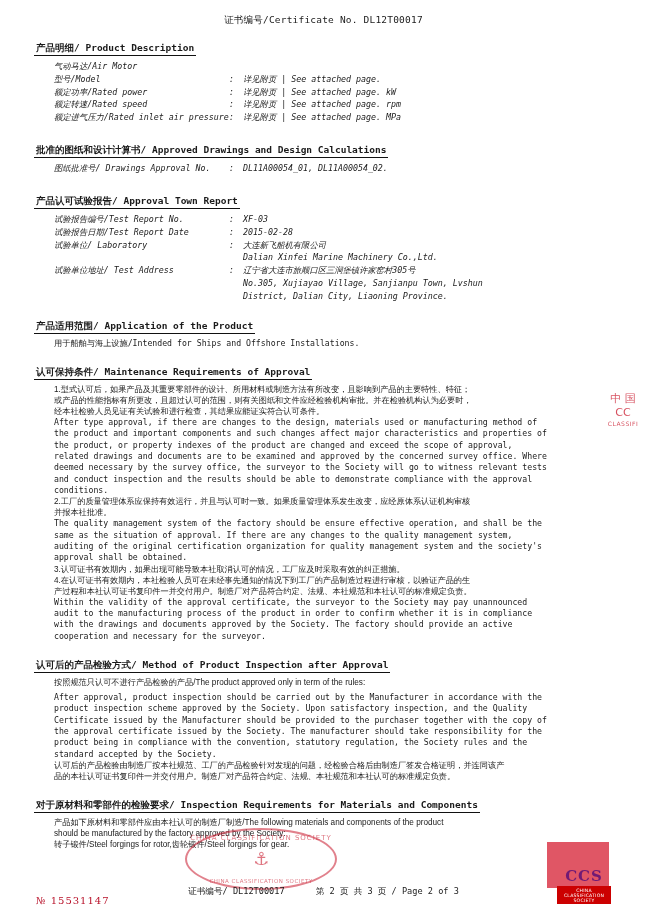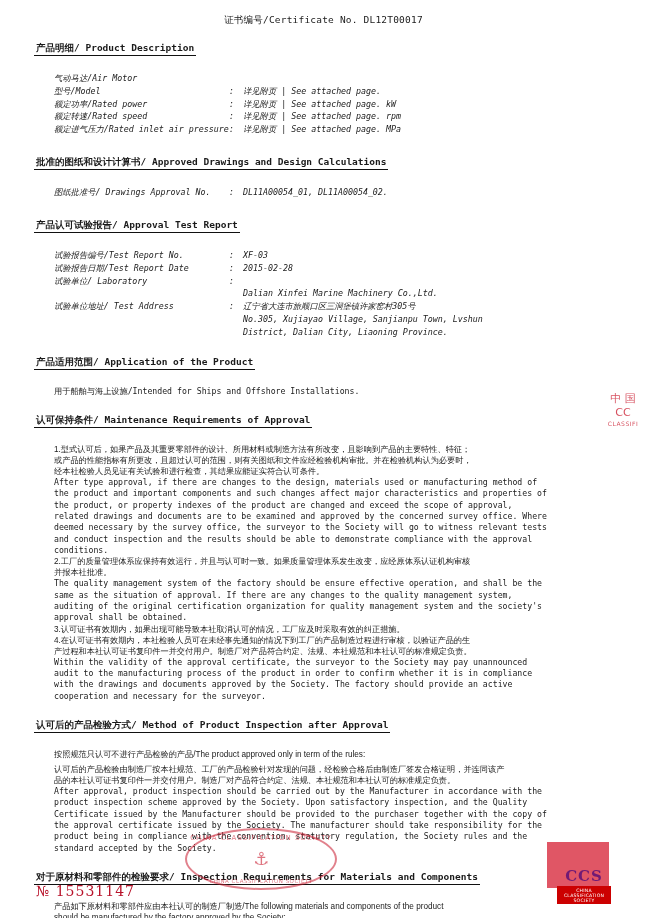--- a/index.html
+++ b/index.html
@@ -31,21 +31,21 @@
   .section {
     margin-bottom: 3px;
   }
   .section-title {
     font-size: 9.5px;
     font-weight: bold;
     border-bottom: 1.2px solid #111;
     display: inline-block;
     padding: 0 2px 1px 2px;
     line-height: 1.25;
-    margin-bottom: 16px;
+    margin-bottom: 4px;
   }
   .rows {
     padding-left: 20px;
   }
   .row {
     display: flex;
     font-size: 8.3px;
     line-height: 1.55;
     white-space: pre;
     font-style: italic;
@@ -81,23 +81,23 @@
   .footer {
     position: absolute;
     left: 0;
     right: 0;
     bottom: 12px;
     height: 40px;
   }
   .footer-no {
     position: absolute;
     left: 36px;
-    bottom: 7px;
+    bottom: 0;
     color: #b8122a;
-    font-size: 14px;
+    font-size: 10px;
     letter-spacing: 1px;
     font-family: "DejaVu Serif", serif;
   }
   .footer-center {
     position: absolute;
     left: 0; right: 0;
     bottom: 8px;
     text-align: center;
     font-size: 8.6px;
   }
@@ -245,35 +245,36 @@
         <span class="lbl">图纸批准号/ Drawings Approval No.</span>
         <span class="colon">:</span>
         <span class="val">DL11A00054_01, DL11A00054_02.</span>
       </div>
     </div>
   </div>
 
   <div class="gap-l"></div>
 
   <div class="section">
-    <div class="section-title">产品认可试验报告/ Approval Test Report</div>
+    <div class="section-title">产品认可试验报告/ Approval Town Report</div>
     <div class="rows">
       <div class="row">
         <span class="lbl">试验报告编号/Test Report No.</span>
         <span class="colon">:</span>
         <span class="val">XF-03</span>
       </div>
       <div class="row">
         <span class="lbl">试验报告日期/Test Report Date</span>
         <span class="colon">:</span>
         <span class="val">2015-02-28</span>
       </div>
       <div class="row">
         <span class="lbl">试验单位/ Laboratory</span>
         <span class="colon">:</span>
+        <span class="val">大连新飞船机有限公司</span>
       </div>
       <div class="row">
         <span class="lbl"></span>
         <span class="colon"></span>
         <span class="val">Dalian Xinfei Marine Machinery Co.,Ltd.</span>
       </div>
       <div class="row">
         <span class="lbl">试验单位地址/ Test Address</span>
         <span class="colon">:</span>
         <span class="val">辽宁省大连市旅顺口区三涧堡镇许家窑村305号</span>
@@ -326,28 +327,28 @@
 with the drawings and documents approved by the Society. The factory should provide an active
 cooperation and necessary for the surveyor.</p>
   </div>
 
   <div class="gap-m"></div>
 
   <div class="section">
     <div class="section-title">认可后的产品检验方式/ Method of Product Inspection after Approval</div>
     <p class="para cn">按照规范只认可不进行产品检验的产品/The product approved only in term of the rules:</p>
     <div class="gap-s"></div>
-    <p class="para cn">认可后的产品检验由制造厂按本社规范、工厂的产品检验针对发现的问题，经检验合格后由制造厂签发合格证明，并连同该产
-品的本社认可证书复印件一并交付用户。制造厂对产品符合约定、法规、本社规范和本社认可的标准规定负责。</p>
     <p class="para">After approval, product inspection should be carried out by the Manufacturer in accordance with the
 product inspection scheme approved by the Society. Upon satisfactory inspection, and the Quality
 Certificate issued by the Manufacturer should be provided to the purchaser together with the copy of
 the approval certificate issued by the Society. The manufacturer should take responsibility for the
 product being in compliance with the convention, statutory regulation, the Society rules and the
 standard accepted by the Society.</p>
+    <p class="para cn">认可后的产品检验由制造厂按本社规范、工厂的产品检验针对发现的问题，经检验合格后由制造厂签发合格证明，并连同该产
+品的本社认可证书复印件一并交付用户。制造厂对产品符合约定、法规、本社规范和本社认可的标准规定负责。</p>
   </div>
 
   <div class="gap-m"></div>
 
   <div class="section">
     <div class="section-title">对于原材料和零部件的检验要求/  Inspection Requirements for Materials and Components</div>
     <p class="para cn">产品如下原材料和零部件应由本社认可的制造厂制造/The following materials and components of the product
 should be manufactured by the factory approved by the Society:</p>
     <p class="para cn">转子锻件/Steel forgings for rotor,齿轮锻件/Steel forgings for gear.</p>
   </div>
@@ -362,20 +363,24 @@
     <div class="txt-top">CHINA CLASSIFICATION SOCIETY</div>
     <div class="anchor">⚓</div>
     <div class="txt-bot">CHINA CLASSIFICATION SOCIETY</div>
   </div>
 
   <div class="footer">
     <div class="footer-no">
       <span>№</span>
       <span>15531147</span>
     </div>
+    <div class="footer-center">
+      <span class="certline">证书编号/ DL12T00017</span>
+      <span class="footer-page">第 2 页 共 3 页 / Page 2 of 3</span>
+    </div>
     <div class="stamp-red-block"></div>
     <div class="ccs">
       <div class="mark">CCS</div>
       <div class="bar">CHINA CLASSIFICATION SOCIETY</div>
     </div>
   </div>
 
 </div>
 
 </body></html>

